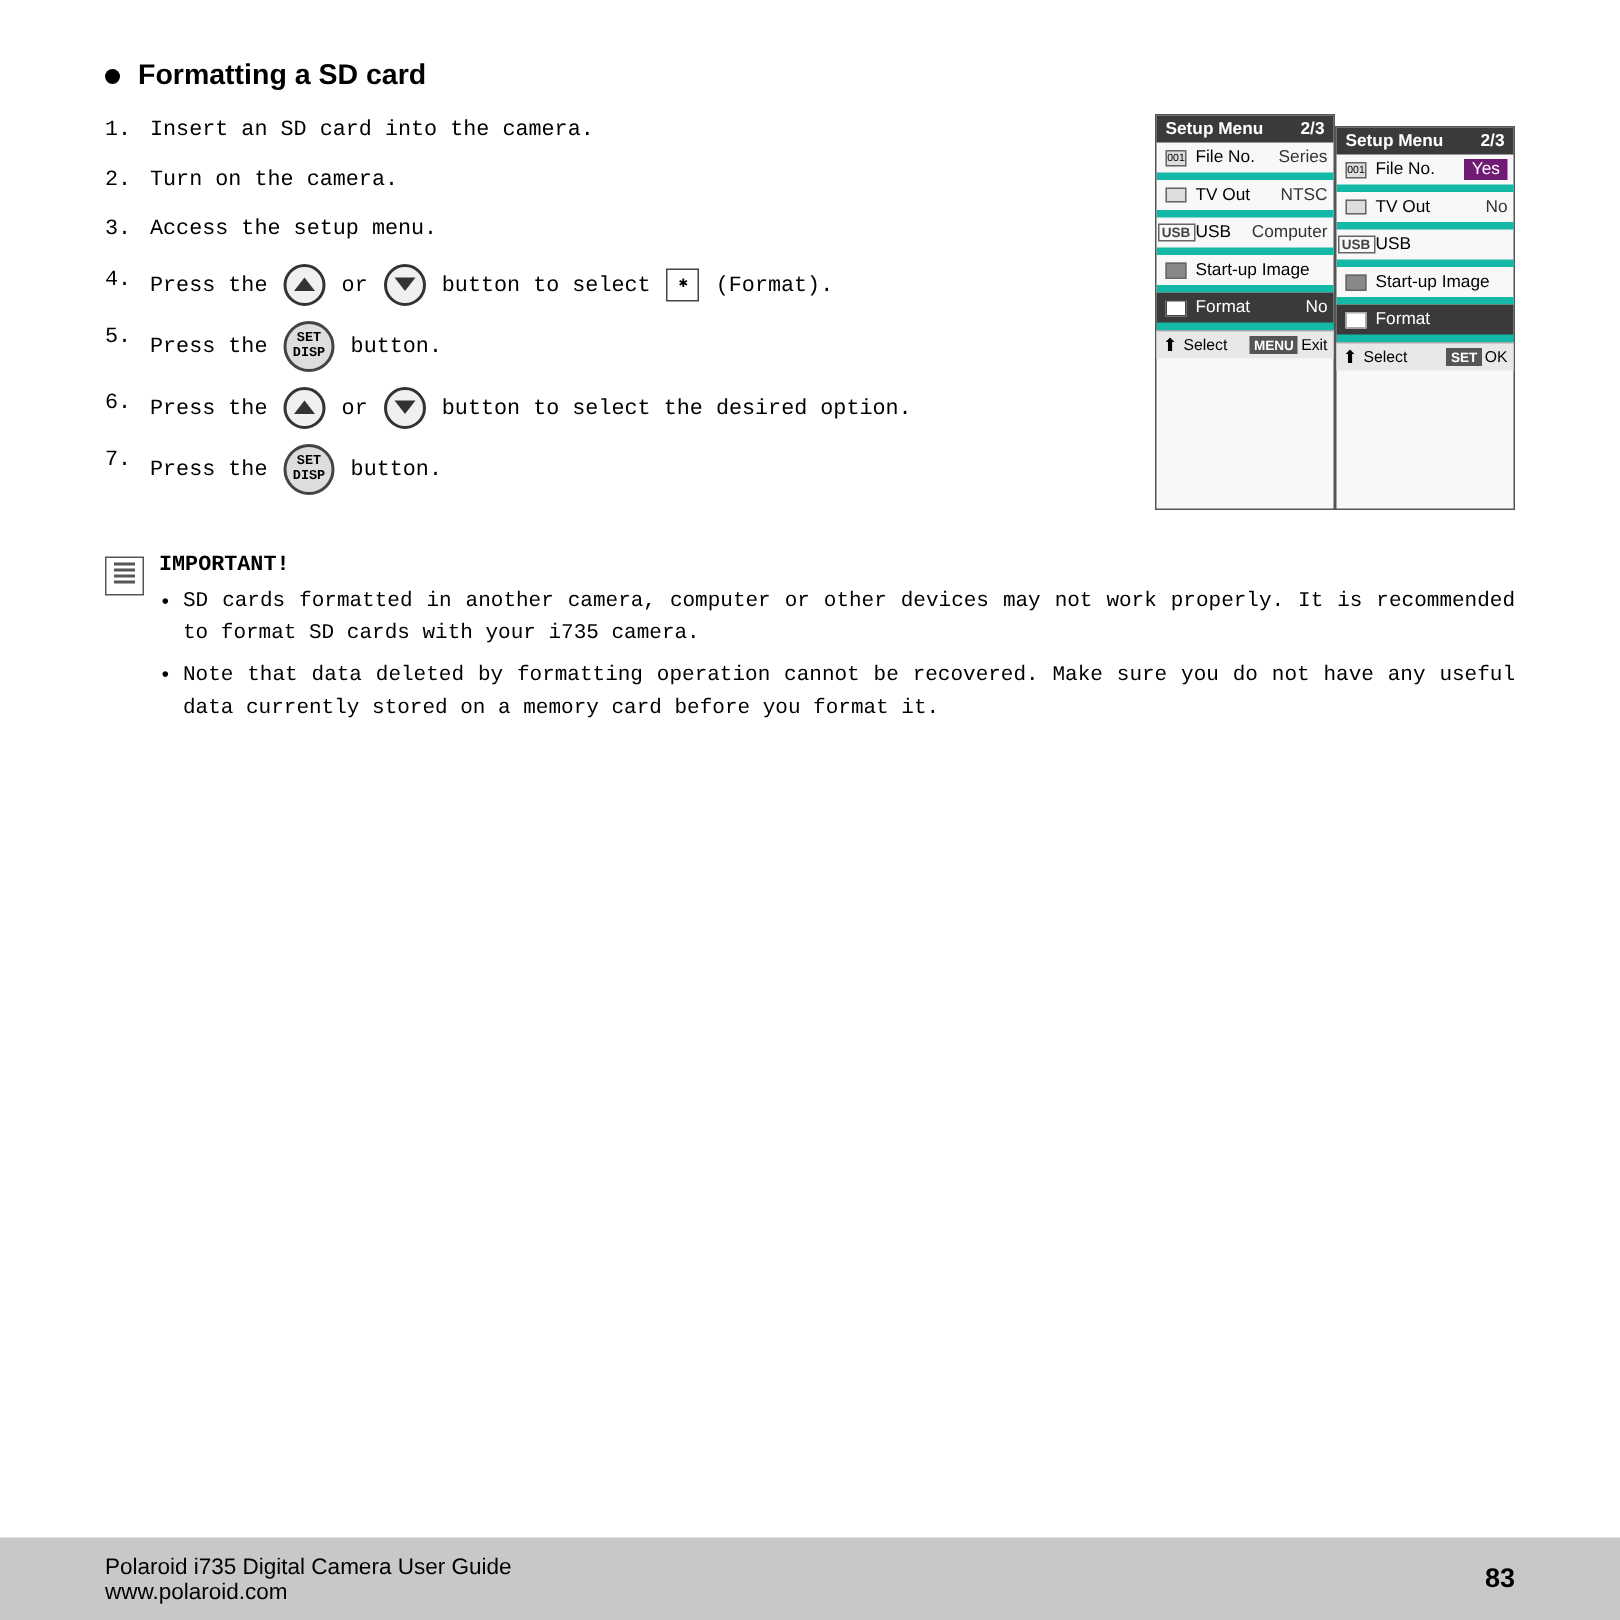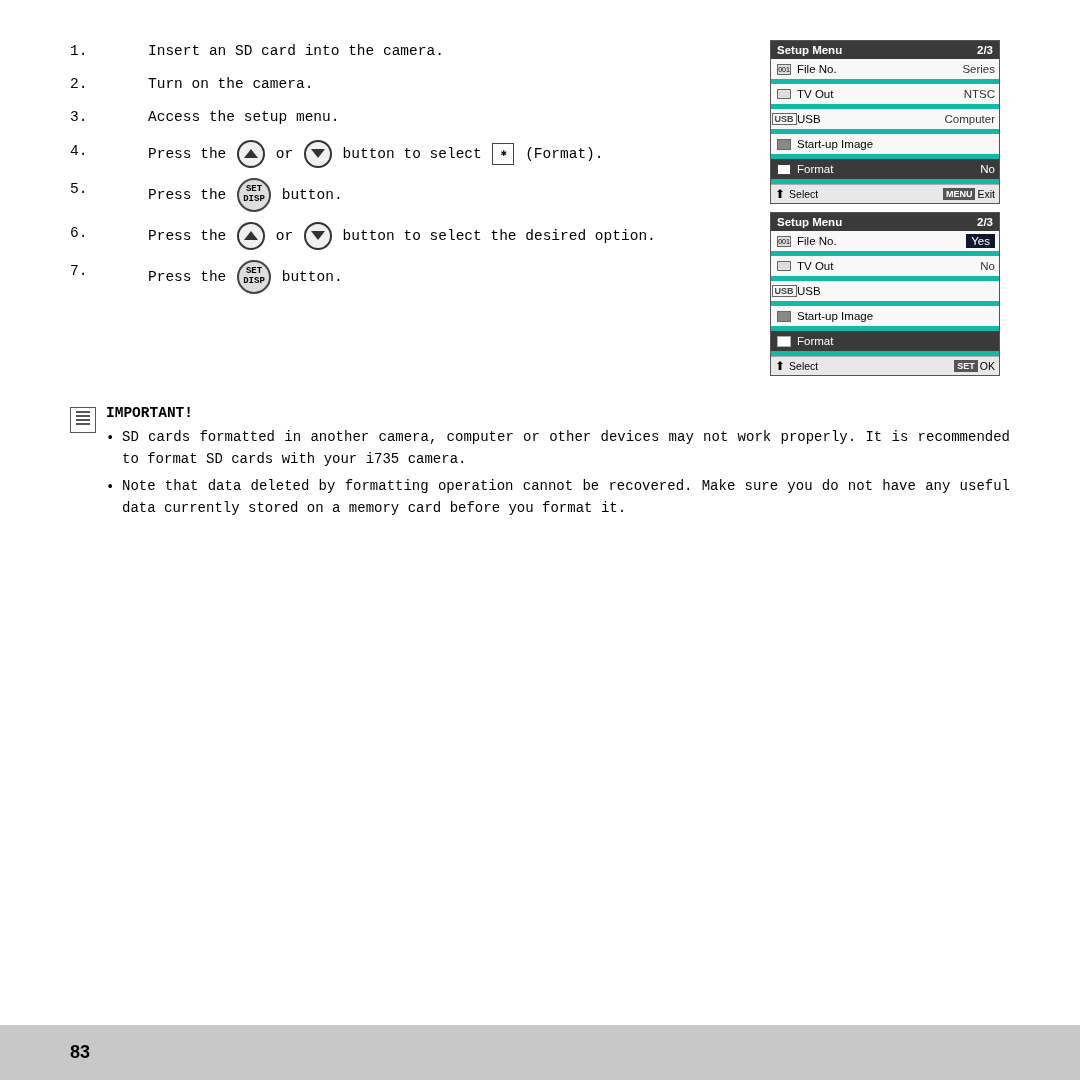--- a/index.html
+++ b/index.html
@@ -50,41 +50,40 @@
       gap: 0;
     }
 
     .steps-left {
       flex: 1;
     }
 
     .steps-right {
       width: 250px;
       display: flex;
-      flex-direction: column;
+      flex-direction: row;
       padding-left: 10px;
     }
 
     .step {
       display: flex;
       align-items: flex-start;
       margin-bottom: 10px;
       font-family: 'Courier New', monospace;
       font-size: 14.5px;
       line-height: 1.6;
     }
 
     .step-num {
       min-width: 30px;
       font-weight: normal;
     }
 
     .step-text {
       flex: 1;
-      margin-left: 48px;
     }
 
     .btn-circle {
       display: inline-flex;
       align-items: center;
       justify-content: center;
       width: 28px;
       height: 28px;
       border-radius: 50%;
       border: 2px solid #333;
@@ -239,21 +238,21 @@
       flex: 1;
       font-size: 11.5px;
     }
 
     .menu-val {
       font-size: 11.5px;
       color: #333;
     }
 
     .menu-val.blue-bg {
-      background: #0f172a;
+      background: #701a75;
       color: #fff;
       padding: 1px 5px;
     }
 
     .menu-footer {
       display: flex;
       align-items: center;
       padding: 2px 4px;
       background: #e8e8e8;
       border-top: 1px solid #aaa;
@@ -350,20 +349,24 @@
     .footer-right {
       font-size: 18px;
       font-weight: bold;
     }
   </style>
 </head>
 <body>
 
 <div class="page-content">
 
+  <div class="section-title">
+    <span class="bullet-dot"></span>
+    <span>Formatting a SD card</span>
+  </div>
 
 
   <div class="steps-area">
 
     <div class="steps-left">
 
       <div class="step">
         <span class="step-num">1.</span>
         <span class="step-text">Insert an SD card into the camera.</span>
       </div>
@@ -571,14 +574,18 @@
       <div class="important-bullet">
         <span class="important-bullet-dot">•</span>
         <span>Note that data deleted by formatting operation cannot be recovered. Make sure you do not have any useful data currently stored on a memory card before you format it.</span>
       </div>
     </div>
   </div>
 
 </div>
 
 <div class="page-footer">
+  <div>
+    <div>Polaroid i735 Digital Camera User Guide</div>
+    <div>www.polaroid.com</div>
+  </div>
   <div class="footer-right">83</div>
 </div>
 
 </body></html>

